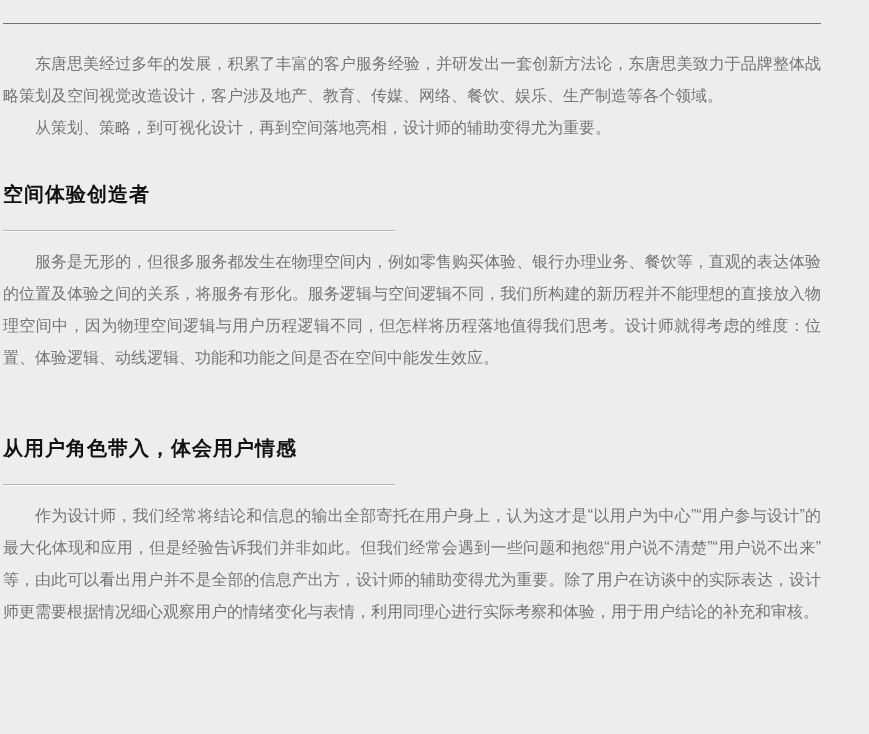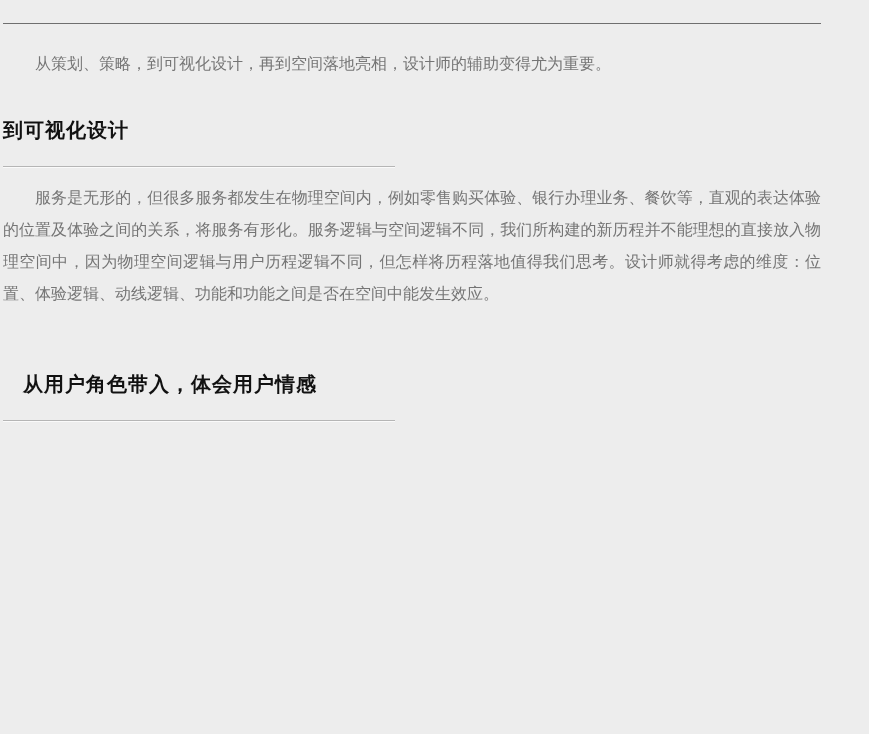--- a/index.html
+++ b/index.html
@@ -42,46 +42,47 @@
     line-height: 28px;
     font-weight: bold;
     letter-spacing: 1px;
     color: #111111;
   }
   .section-space-experience .section-title {
     margin-top: 36px;
   }
   .section-user-empathy .section-title {
     margin-top: 60px;
-    margin-left: 20px;
   }
   .rule-section {
     height: 0;
     border: none;
     border-top: 1px solid #b5b5b5;
     border-bottom: 1px solid #fafafa;
     width: 392px;
     margin: 22px 0 14px 0;
   }
 </style>
 </head>
 <body>
 
 <div class="page">
 
   <hr class="rule-top">
 
   <section class="intro">
+    <p class="para">东唐思美经过多年的发展，积累了丰富的客户服务经验，并研发出一套创新方法论，东唐思美致力于品牌整体战略策划及空间视觉改造设计，客户涉及地产、教育、传媒、网络、餐饮、娱乐、生产制造等各个领域。</p>
     <p class="para">从策划、策略，到可视化设计，再到空间落地亮相，设计师的辅助变得尤为重要。</p>
   </section>
 
   <section class="section section-space-experience">
-    <h2 class="section-title">到可视化设计</h2>
+    <h2 class="section-title">空间体验创造者</h2>
     <hr class="rule-section">
     <p class="para">服务是无形的，但很多服务都发生在物理空间内，例如零售购买体验、银行办理业务、餐饮等，直观的表达体验的位置及体验之间的关系，将服务有形化。服务逻辑与空间逻辑不同，我们所构建的新历程并不能理想的直接放入物理空间中，因为物理空间逻辑与用户历程逻辑不同，但怎样将历程落地值得我们思考。设计师就得考虑的维度：位置、体验逻辑、动线逻辑、功能和功能之间是否在空间中能发生效应。</p>
   </section>
 
   <section class="section section-user-empathy">
     <h2 class="section-title">从用户角色带入，体会用户情感</h2>
     <hr class="rule-section">
+    <p class="para">作为设计师，我们经常将结论和信息的输出全部寄托在用户身上，认为这才是“以用户为中心”“用户参与设计”的最大化体现和应用，但是经验告诉我们并非如此。但我们经常会遇到一些问题和抱怨“用户说不清楚”“用户说不出来”等，由此可以看出用户并不是全部的信息产出方，设计师的辅助变得尤为重要。除了用户在访谈中的实际表达，设计师更需要根据情况细心观察用户的情绪变化与表情，利用同理心进行实际考察和体验，用于用户结论的补充和审核。</p>
   </section>
 
 </div>
 
 </body></html>

